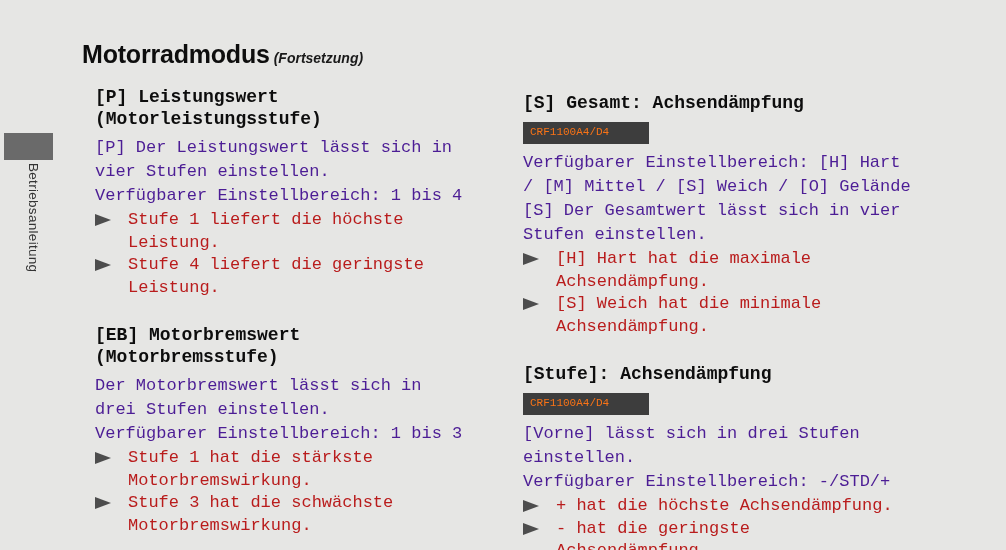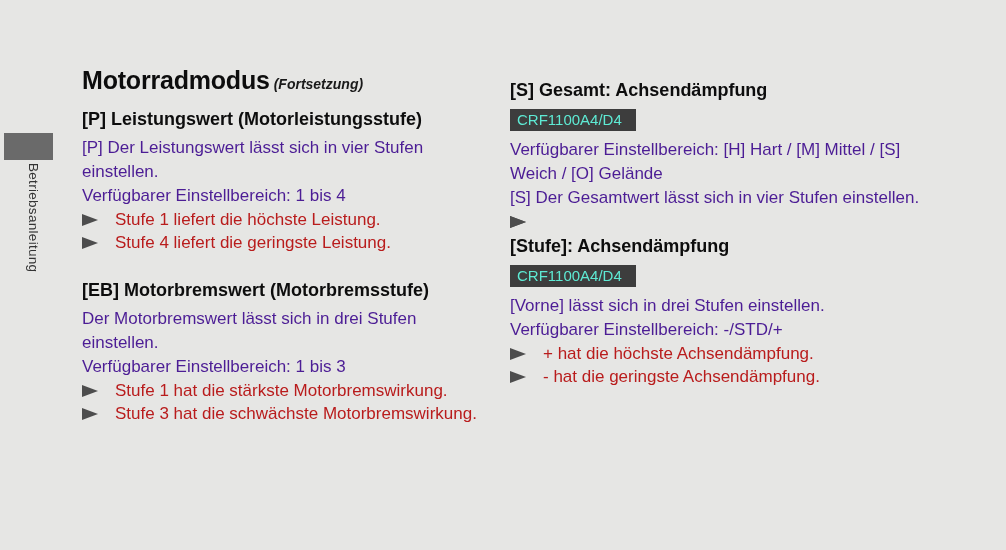--- a/index.html
+++ b/index.html
@@ -36,21 +36,21 @@
     font-size: 13.5px;
     letter-spacing: 0.3px;
     color: #333333;
     white-space: nowrap;
   }
   
   .col {
     position: absolute;
     top: 0;
   }
-  .col-left  { left: 82px;  top: 65px;  width: 400px; }
+  .col-left  { left: 82px;  top: 39px;  width: 400px; }
   .col-right { left: 510px; top: 79px;  width: 415px; }
 
   h1 {
     margin: 0 0 9px 0;
     font-size: 25px;
     line-height: 30px;
     font-weight: bold;
     color: #0d0d0d;
     letter-spacing: -0.2px;
   }
@@ -62,33 +62,33 @@
     margin-left: 4px;
     color: #1a1a1a;
   }
   h2 {
     margin: 0 0 6px 0;
     font-size: 18px;
     line-height: 22px;
     font-weight: bold;
     color: #0d0d0d;
   }
-  .section { margin: 0; }
+  .section { margin: 13px; font-family: Liberation Mono, monospace; }
   .section + .section { margin-top: 25px; }
   p {
     margin: 0;
     font-size: 17px;
     line-height: 24px;
     color: #4c1d95;
   }
   .badge {
     display: inline-block;
     background: #3d3d3d;
-    color: #5eead4;
-    font-size: 15px;
+    color: #f97316;
+    font-size: 11px;
     line-height: 21px;
     padding: 0 9px 1px 7px;
     margin: 2px 0 7px 0;
     min-width: 110px;
   }
   ul.arrows {
     list-style: none;
     margin: 1px 0 0 0;
     padding: 0;
   }
@@ -143,22 +143,22 @@
   </div>
 
   <div class="col col-right">
 
     <div class="section">
       <h2>[S] Gesamt: Achsendämpfung</h2>
       <div><span class="badge">CRF1100A4/D4</span></div>
       <p>Verfügbarer Einstellbereich: [H] Hart / [M] Mittel / [S] Weich / [O] Gelände</p>
       <p>[S] Der Gesamtwert lässt sich in vier Stufen einstellen.</p>
       <ul class="arrows">
-        <li><span class="tri"></span></li>
-        <li><span class="tri"></span></li>
+        <li><span class="tri"></span><span>[H] Hart hat die maximale Achsendämpfung.</span></li>
+        <li><span class="tri"></span><span>[S] Weich hat die minimale Achsendämpfung.</span></li>
       </ul>
     </div>
 
     <div class="section">
       <h2>[Stufe]: Achsendämpfung</h2>
       <div><span class="badge">CRF1100A4/D4</span></div>
       <p>[Vorne] lässt sich in drei Stufen einstellen.</p>
       <p>Verfügbarer Einstellbereich: -/STD/+</p>
       <ul class="arrows">
         <li><span class="tri"></span><span>+ hat die höchste Achsendämpfung.</span></li>

